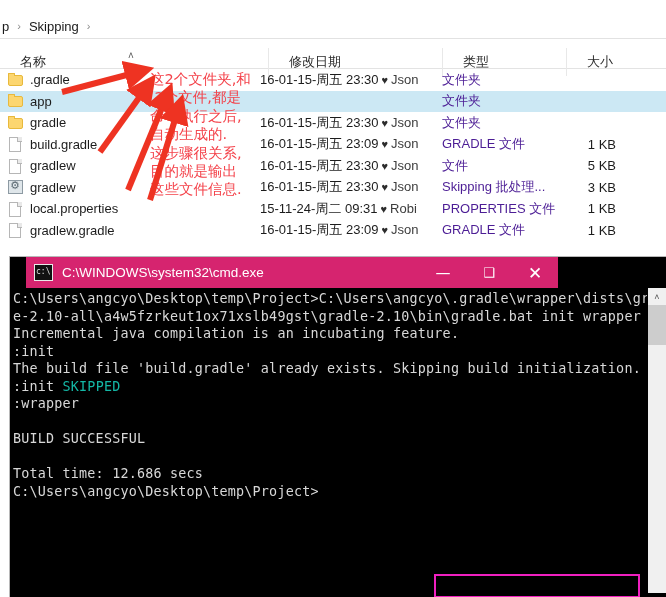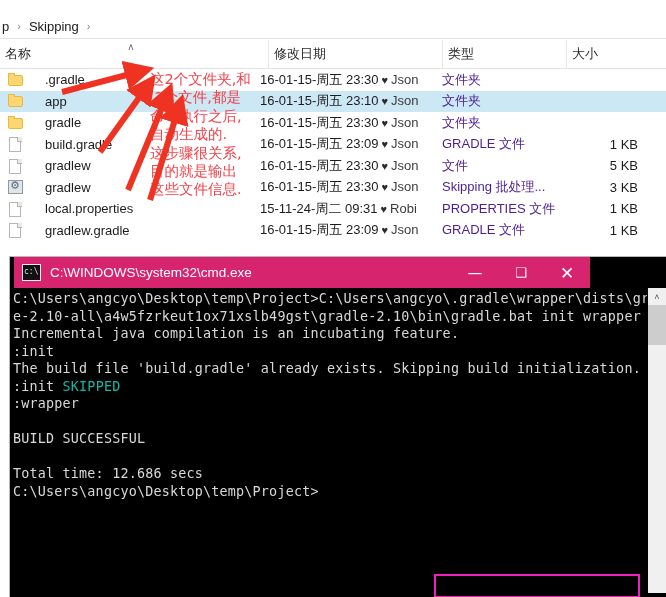--- a/index.html
+++ b/index.html
@@ -19,37 +19,37 @@
   }
   #breadcrumb .crumb{padding:0 2px;color:#1a1a1a;}
   #breadcrumb .sep{color:#8a8a8a;font-size:11px;padding:0 6px;}
 
   
   #colheaders{
     position:absolute;left:0;top:40px;width:666px;height:28px;
     border-bottom:1px solid #e3e3e3;background:#ffffff;
   }
   #colheaders .ch{
-    position:absolute;top:0;height:28px;line-height:28px;
-    font-size:13px;color:#2b2b2b;padding-left:5px;
+    position:absolute;top:8px;height:28px;line-height:28px;
+    font-size:13px;color:#2b2b2b;padding-left:20px;
     border-left:1px solid #e8e8e8;box-sizing:border-box;
   }
   #colheaders .ch.first{border-left:none;}
   .sort-caret{
     position:absolute;left:128px;top:3px;font-size:10px;color:#555;line-height:10px;
   }
 
   
   #filelist{position:absolute;left:0;top:69px;width:666px;}
   .frow{position:relative;height:21.5px;display:flex;align-items:center;font-size:13px;color:#1c1c1c;}
   .frow.sel{background:#cce8f4;}
-  .cell-name{position:absolute;left:8px;display:flex;align-items:center;gap:22px;white-space:nowrap;}
+  .cell-name{position:absolute;left:8px;display:flex;align-items:center;gap:7px;white-space:nowrap;}
   .cell-date{position:absolute;left:260px;white-space:nowrap;color:#1c1c1c;}
   .cell-type{position:absolute;left:442px;white-space:nowrap;color:#4c1d95;}
-  .cell-size{position:absolute;left:566px;width:72px;text-align:right;white-space:nowrap;color:#1c1c1c;}
+  .cell-size{position:absolute;left:544px;width:72px;text-align:right;white-space:nowrap;color:#1c1c1c;}
   .heart{color:#2b2b2b;font-size:11px;padding:0 3px;}
   .owner{color:#3c3c3c;}
 
   
   .ic{width:15px;height:14px;position:relative;display:inline-block;flex:0 0 auto;}
   .ic.folder::before{
     content:"";position:absolute;left:0;top:2px;width:15px;height:11px;
     background:#fcd670;border:1px solid #e8b93c;border-radius:1px 2px 2px 2px;box-sizing:border-box;
   }
   .ic.folder::after{
@@ -82,21 +82,21 @@
 
   
   #arrows{position:absolute;left:0;top:0;width:666px;height:265px;pointer-events:none;}
 
   
   #cmd{
     position:absolute;left:10px;top:257px;width:656px;height:340px;
     background:#000;box-shadow:0 0 0 1px #b8b8b8;
   }
   #cmd-title{
-    position:absolute;left:4px;top:0;width:576px;height:31px;
+    position:absolute;left:16px;top:0;width:532px;height:31px;
     background:#d6246f;display:flex;align-items:center;
   }
   #cmd-icon{
     width:17px;height:15px;margin-left:8px;background:#111;
     border:1px solid #e9e9e9;position:relative;flex:0 0 auto;
   }
   #cmd-icon::after{
     content:"c:\\";position:absolute;left:1px;top:-1px;font-size:8px;color:#dcdcdc;
     font-family:"DejaVu Sans Mono","Liberation Mono",monospace;line-height:15px;
   }
@@ -176,21 +176,20 @@
         </div>
         <div class="cell-date"><span>16-01-15-周五 23:30</span><span class="heart">♥</span><span class="owner">Json</span></div>
         <div class="cell-type">文件夹</div>
         <div class="cell-size"></div>
       </div>
       <div class="frow sel">
         <div class="cell-name">
           <span class="ic folder"></span>
           <span>app</span>
         </div>
-        <div class="cell-date"><span>16-01-15-周五 23:10</span><span class="heart">♥</span><span class="owner">Json</span></div>
         <div class="cell-type">文件夹</div>
         <div class="cell-size"></div>
       </div>
       <div class="frow">
         <div class="cell-name">
           <span class="ic folder"></span>
           <span>gradle</span>
         </div>
         <div class="cell-date"><span>16-01-15-周五 23:30</span><span class="heart">♥</span><span class="owner">Json</span></div>
         <div class="cell-type">文件夹</div>

